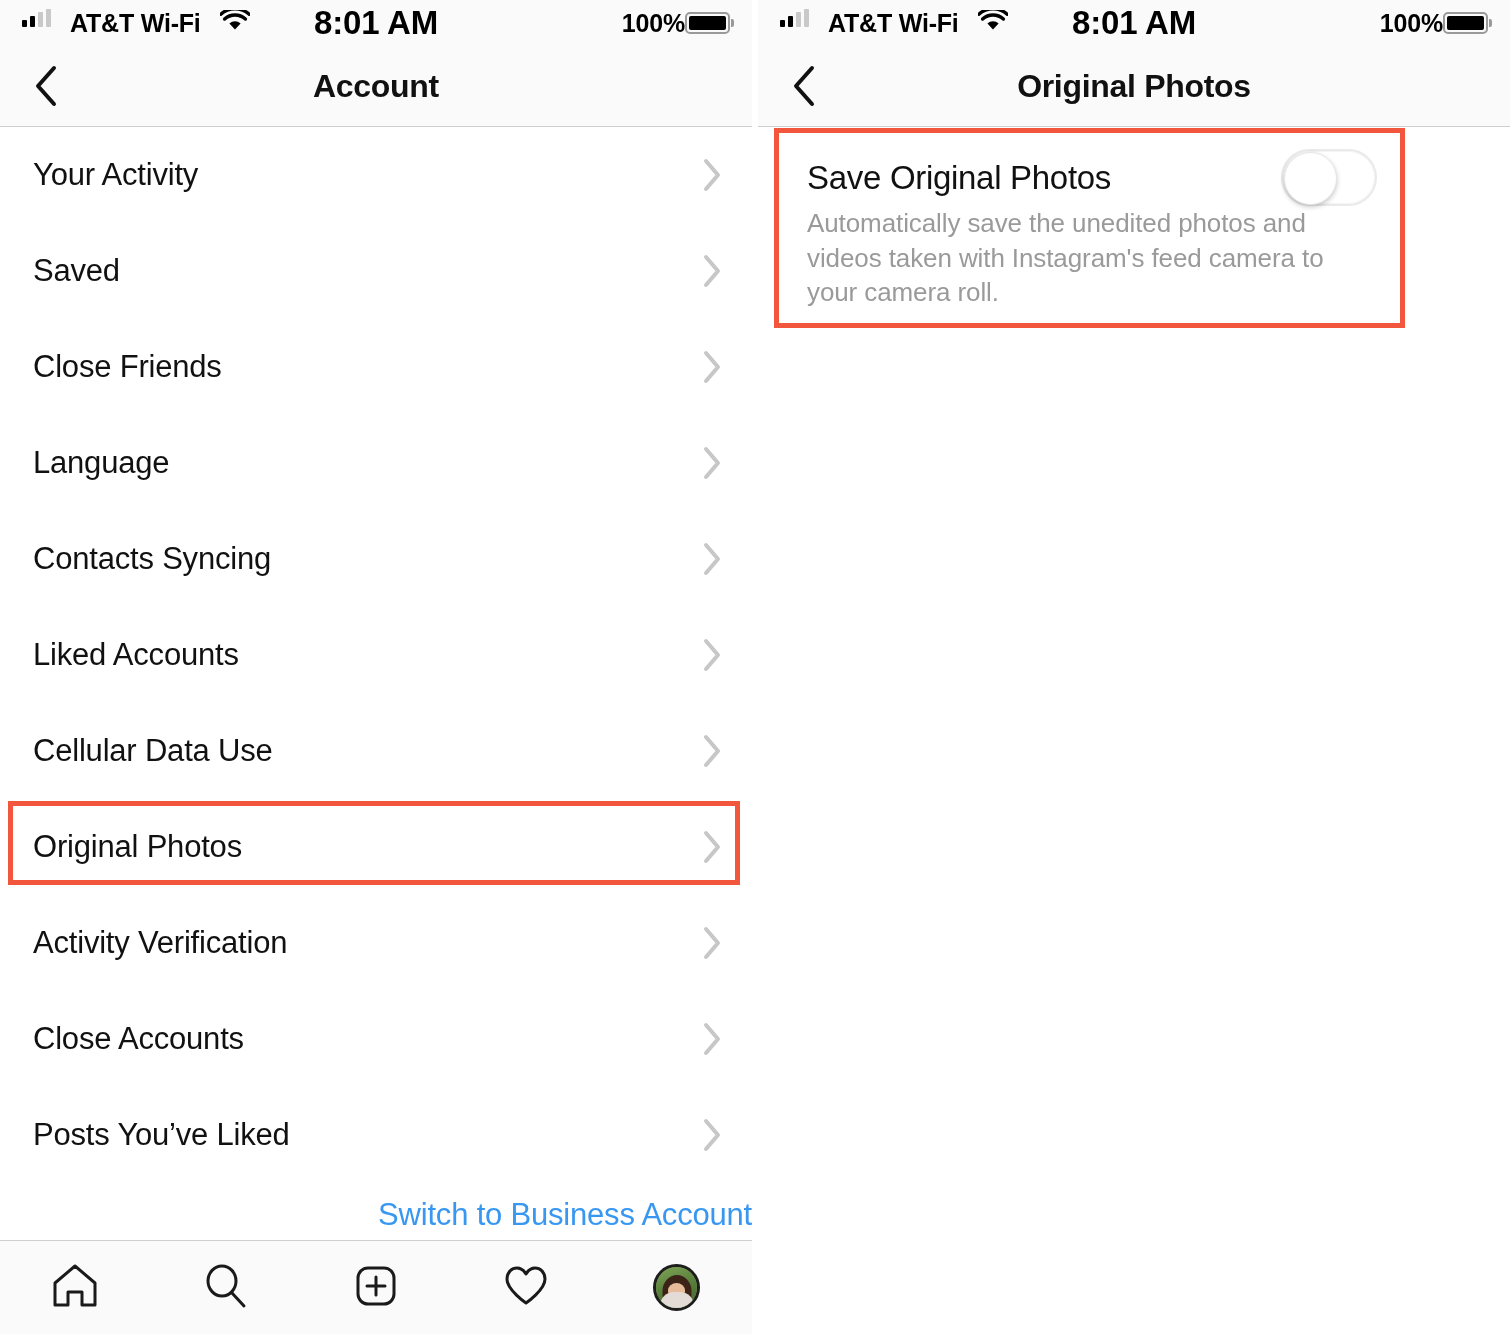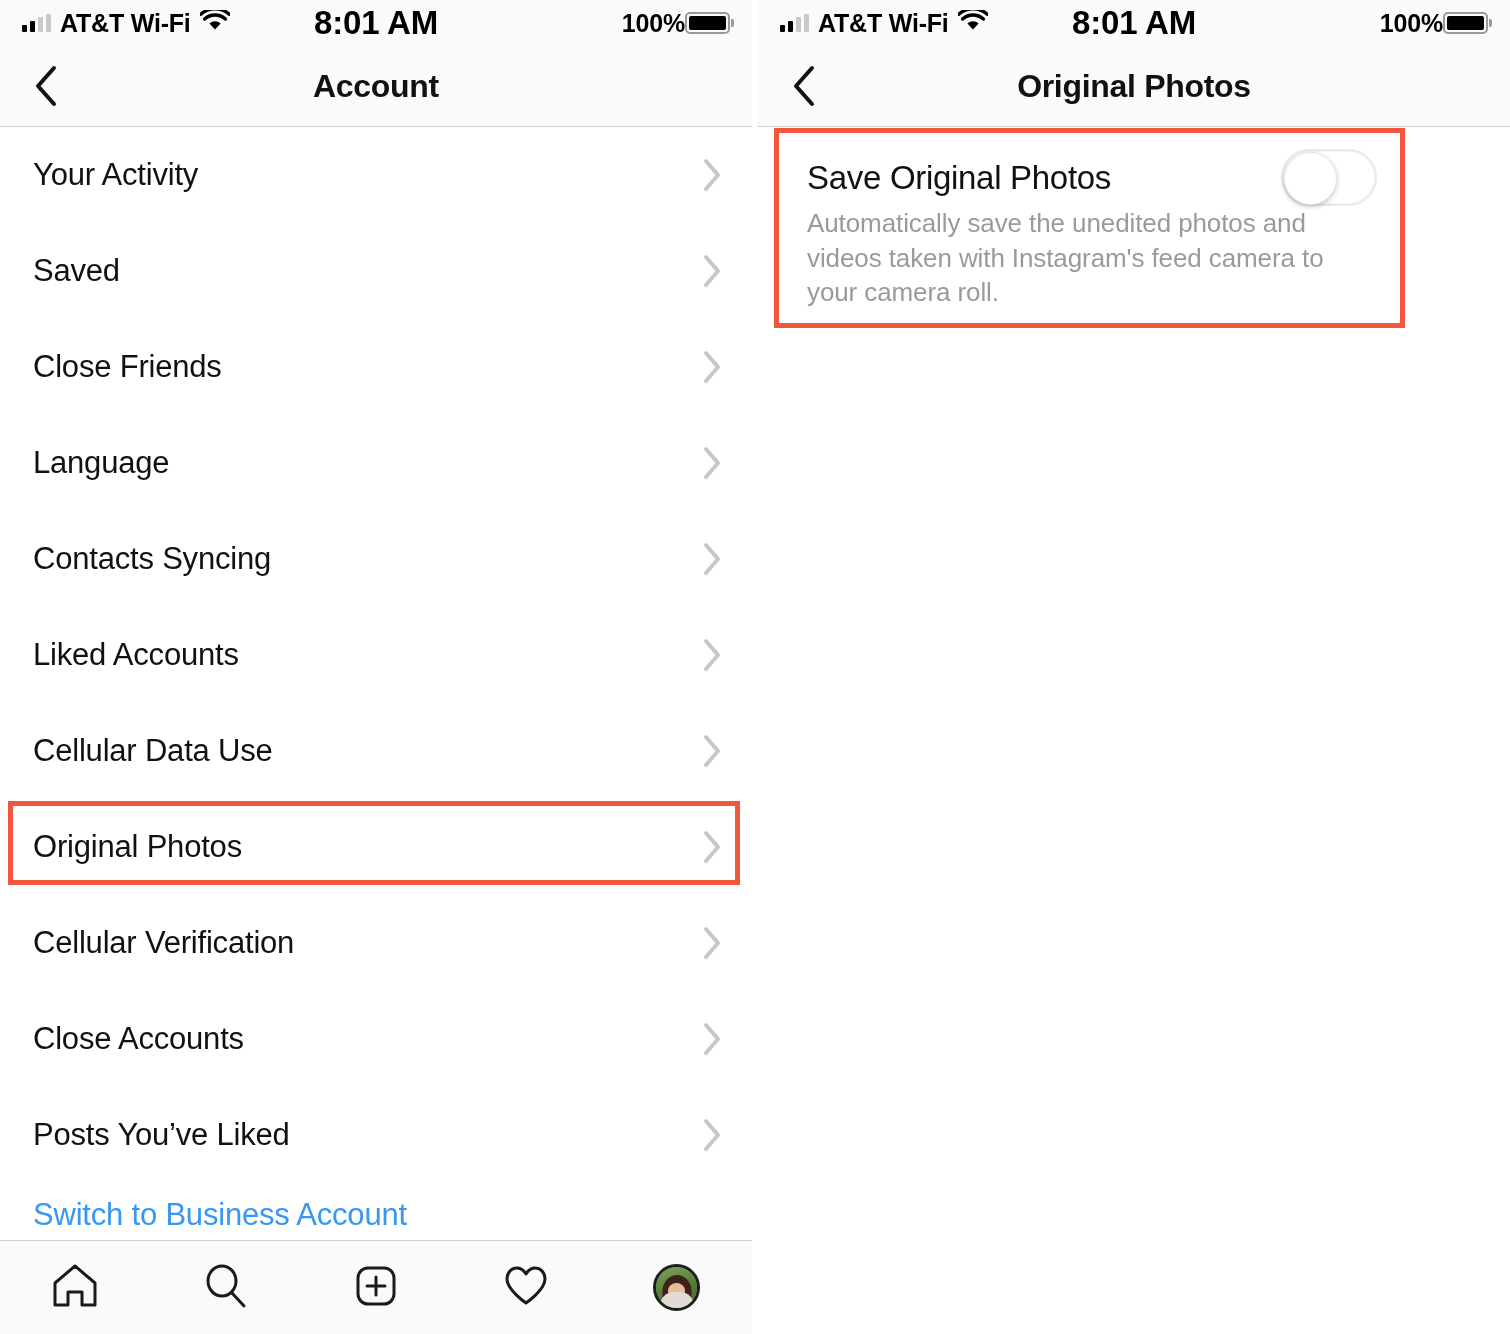--- a/index.html
+++ b/index.html
@@ -40,21 +40,21 @@
     height: 46px;
     background: #fafafa;
     display: flex;
     align-items: center;
     padding: 0 22px;
     font-size: 25px;
     font-weight: 700;
     color: #000;
     letter-spacing: -0.2px;
   }
-  .sb-left { display: flex; align-items: center; gap: 9px; }
+  .sb-left { display: flex; gap: 19px; }
   .sb-center {
     position: absolute;
     left: 0; right: 0;
     text-align: center;
     font-size: 33px;
     font-weight: 700;
     pointer-events: none;
   }
   .sb-right {
     margin-left: auto;
@@ -116,21 +116,21 @@
   .nav-title {
     width: 100%;
     text-align: center;
     font-size: 32px;
     font-weight: 700;
     color: #111;
     letter-spacing: -0.3px;
   }
 
   
-  .list { position: relative; }
+  .list { position: relative; text-align: right; }
   .list-row {
     position: relative;
     height: 96px;
     display: flex;
     align-items: center;
     padding: 0 0 0 33px;
     background: #fff;
   }
   .list-row .label {
     font-size: 31px;
@@ -354,21 +354,21 @@
       <div class="list-row">
         <span class="label">Original Photos</span>
         <span class="chev">
           <svg width="20" height="34" viewBox="0 0 20 34">
               <path d="M4 3 L16 17 L4 31" stroke="#c7c7c7" stroke-width="4" fill="none" stroke-linecap="round" stroke-linejoin="round"></path>
             </svg>
         </span>
       </div>
 
       <div class="list-row">
-        <span class="label">Cellular Verification</span>
+        <span class="label">Activity Verification</span>
         <span class="chev">
           <svg width="20" height="34" viewBox="0 0 20 34">
               <path d="M4 3 L16 17 L4 31" stroke="#c7c7c7" stroke-width="4" fill="none" stroke-linecap="round" stroke-linejoin="round"></path>
             </svg>
         </span>
       </div>
 
       <div class="list-row">
         <span class="label">Close Accounts</span>
         <span class="chev">

